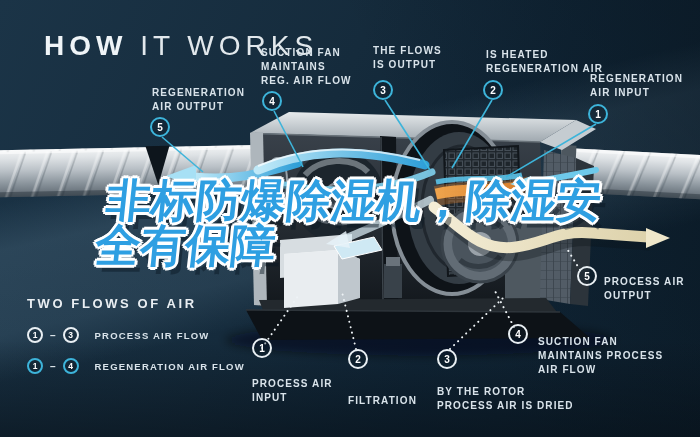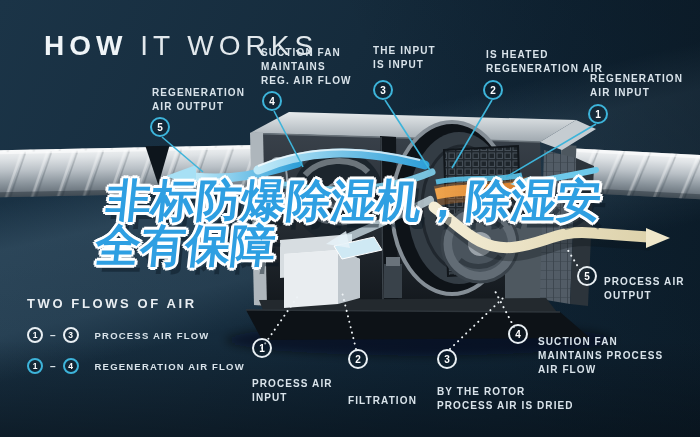--- a/index.html
+++ b/index.html
@@ -249,22 +249,22 @@
   <div class="stepc cyan tl5-c">5</div>
 
   <div class="lbl tl4-t">
     <span>SUCTION FAN</span>
       <span>MAINTAINS</span>
       <span>REG. AIR FLOW</span>
   </div>
   <div class="stepc cyan tl4-c">4</div>
 
   <div class="lbl tl3-t">
-    <span>THE INPUT</span>
-      <span>IS INPUT</span>
+    <span>THE FLOWS</span>
+      <span>IS OUTPUT</span>
   </div>
   <div class="stepc cyan tl3-c">3</div>
 
   <div class="lbl tl2-t">
     <span>IS HEATED</span>
       <span>REGENERATION AIR</span>
   </div>
   <div class="stepc cyan tl2-c">2</div>
 
   <div class="lbl tl1-t">

